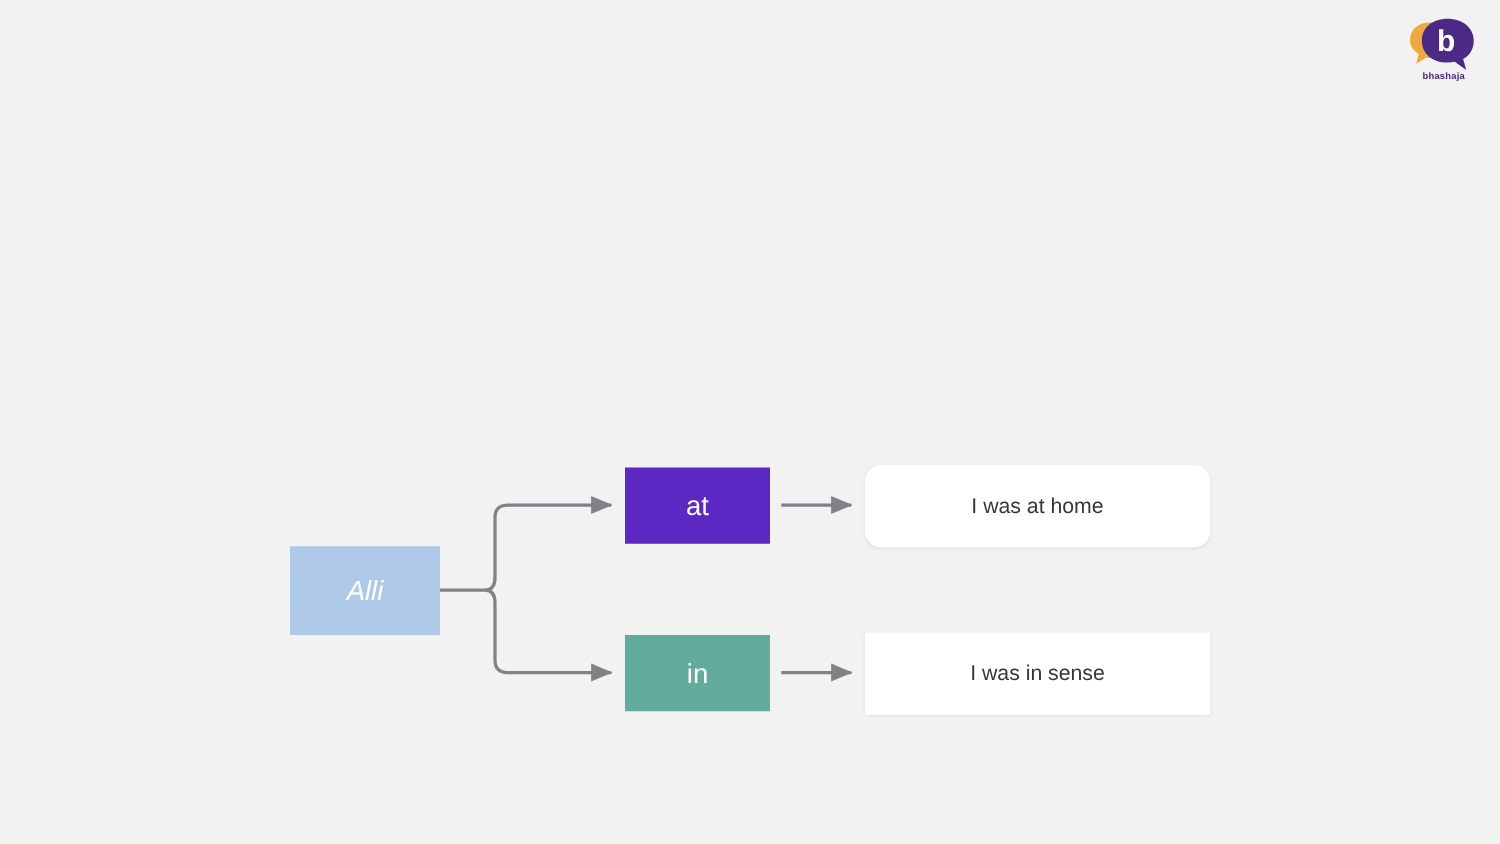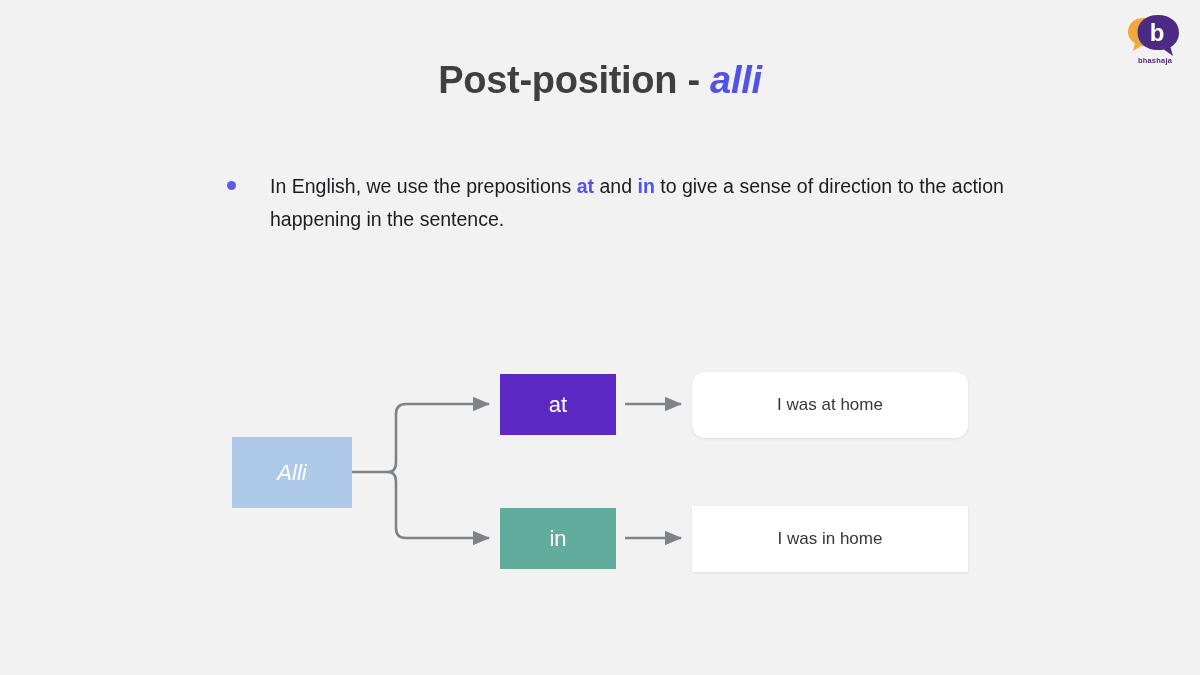--- a/index.html
+++ b/index.html
@@ -159,27 +159,22 @@
       <path d="M20 10 C10 10 4 16 4 24 C4 29 7 33 11 35 L9 43 L17 38 C18.5 38.3 20 38.4 21.5 38.4 C31.5 38.4 37.5 32.4 37.5 24.2 C37.5 16 31 10 20 10 Z" fill="#f0a93c"></path>
 
       <path d="M34 7 C21.5 7 13.5 14.5 13.5 24.5 C13.5 34.5 21.5 42 34 42 C36 42 38 41.8 39.8 41.4 L49 48 L46.5 39.2 C52 36 55 30.8 55 24.5 C55 14.5 46.5 7 34 7 Z" fill="#4b2a86"></path>
 
       <text x="33" y="33" font-family="'Liberation Sans', sans-serif" font-size="24" font-weight="bold" fill="#ffffff" text-anchor="middle">b</text>
 
       <text x="31" y="55" font-family="'Liberation Sans', sans-serif" font-size="7.5" font-weight="bold" fill="#4b2a86" text-anchor="middle" letter-spacing="0.2">bhashaja</text>
     </svg>
   </div>
 
-  <div id="title"><span>Post-position - </span><span class="accent">alli</span></div>
 
   <div id="bullets">
-    <div class="bullet-row">
-      <span class="bullet-dot"></span>
-      <div class="bullet-text">In English, we use the prepositions <b class="kw">at</b> and <b class="kw">in</b> to give a sense of direction to the action happening in the sentence.</div>
-    </div>
   </div>
 
   <div id="diagram">
 
     <svg id="connectors" width="1200" height="675" xmlns="http://www.w3.org/2000/svg">
       <defs>
         <marker id="arrowhead" markerWidth="7" markerHeight="7" refX="6.2" refY="3.2" orient="auto" markerUnits="strokeWidth">
           <path d="M0,0.4 L6.6,3.2 L0,6 z" fill="#7f8287"></path>
         </marker>
       </defs>
@@ -205,18 +200,18 @@
 
     <div class="node node-in">
       <span>in</span>
     </div>
 
     <div class="node node-ex node-ex-1">
       <span>I was at home</span>
     </div>
 
     <div class="node node-ex node-ex-2">
-      <span>I was in home</span>
+      <span>I was in sense</span>
     </div>
 
   </div>
 
 </div>
 
 </body></html>

